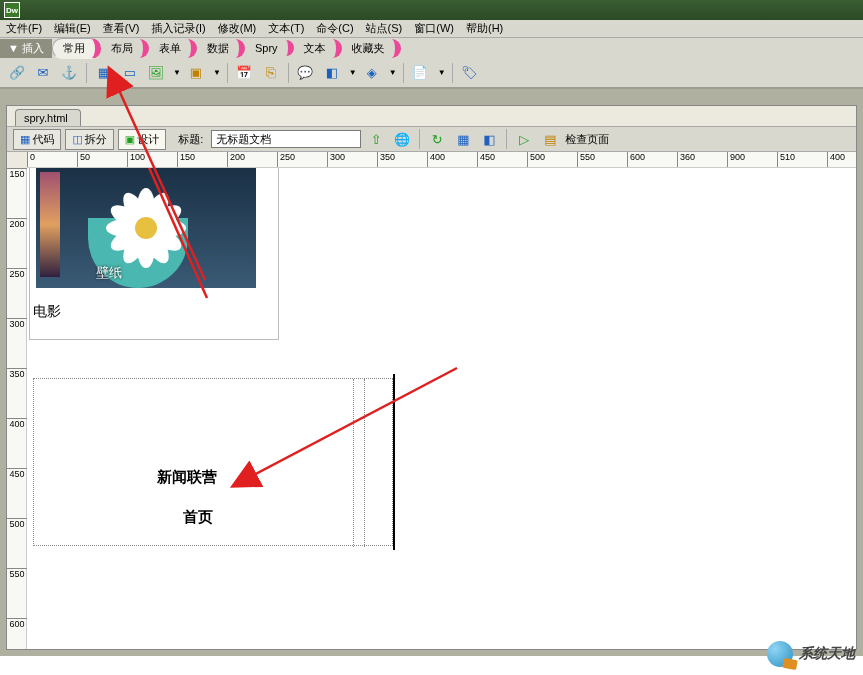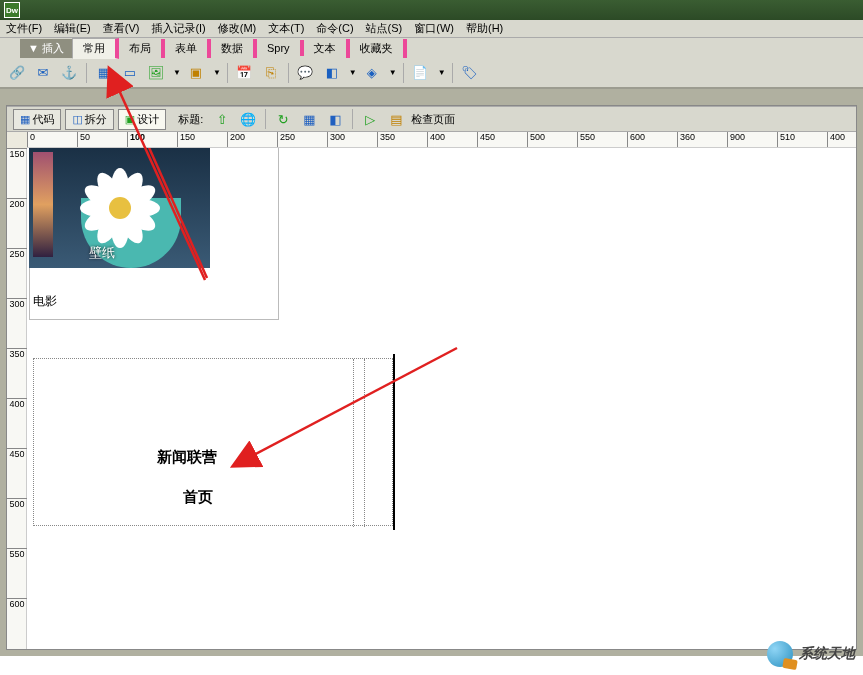--- a/index.html
+++ b/index.html
@@ -2,50 +2,50 @@
 <html><head>
 <meta charset="utf-8">
 <style>
 * { margin: 0; padding: 0; box-sizing: border-box; font-family: "Microsoft YaHei", Tahoma, sans-serif; }
 body { width: 863px; height: 675px; background: #fff; overflow: hidden; position: relative; }
 .titlebar { background: linear-gradient(#3a5d32, #2c4a26); height: 20px; display: flex; align-items: center; padding: 0 4px; color: #fff; font-size: 11px; font-weight: bold; }
 .dw-icon { width: 16px; height: 16px; background: #3b7a2b; border: 1px solid #fff; margin-right: 4px; display: inline-flex; align-items: center; justify-content: center; font-size: 8px; color: #fff; }
 .menubar { background: #d8d8ce; height: 18px; display: flex; align-items: center; font-size: 11px; border-bottom: 1px solid #aaa; }
 .menubar span { padding: 0 6px; cursor: default; }
 .insert-bar { background: #d8d8ce; border-bottom: 1px solid #9c9c90; }
-.insert-tabs { height: 20px; display: flex; align-items: center; font-size: 11px; padding-left: 20px; }
+.insert-tabs { height: 20px; display: flex; align-items: center; font-size: 11px; }
 .insert-label { background: #8f8f80; color: #fff; padding: 2px 8px; display: inline-flex; align-items: center; gap: 4px; }
-.insert-tab { padding: 2px 10px; border-right: 4px solid #ec4899; cursor: default; }
+.insert-tab { padding: 2px 10px; border-right: 6px solid #ec4899; cursor: default; border-radius: 10px; }
 .insert-tab.active { background: #f0f0e8; border-top: 1px solid #aaa; border-left: 1px solid #aaa; border-bottom: 1px solid #f0f0e8; }
 .toolbar-icons { height: 30px; background: #d8d8ce; display: flex; align-items: center; padding: 0 6px; gap: 4px; border-bottom: 1px solid #9c9c90; }
 .tb-icon { width: 22px; height: 22px; border: 1px solid transparent; display: inline-flex; align-items: center; justify-content: center; cursor: pointer; font-size: 13px; }
 .tb-sep { width: 1px; height: 20px; background: #aaa; margin: 0 2px; }
 .doc-area { background: #b0b0a0; padding: 16px 6px 6px 6px; height: 567px; }
 .doc-panel { background: #eceade; border: 1px solid #888; height: 100%; display: flex; flex-direction: column; }
 .doc-tab-row { height: 20px; display: flex; align-items: flex-end; padding-left: 8px; }
 .doc-tab { background: #d8d8ce; border: 1px solid #888; border-bottom: none; padding: 2px 12px 2px 8px; font-size: 11px; border-radius: 4px 4px 0 0; }
 .doc-toolbar { background: #d8d8ce; border-top: 1px solid #aaa; border-bottom: 1px solid #aaa; height: 26px; display: flex; align-items: center; padding: 0 6px; gap: 4px; font-size: 11px; }
 .view-btn { border: 1px solid #888; background: #e8e8e0; padding: 2px 6px; display: inline-flex; align-items: center; gap: 2px; cursor: pointer; }
 .view-btn.active { background: #f8f8f0; }
 .title-label { margin-left: 8px; margin-right: 4px; }
 .title-input { width: 150px; height: 18px; border: 1px solid #7a7a7a; background: #fff; font-size: 11px; padding: 0 4px; }
 .ruler-h { height: 16px; background: #f8f8f4; border-bottom: 1px solid #ccc; position: relative; margin-left: 20px; font-size: 9px; overflow: hidden; }
 .ruler-h .tick { position: absolute; top: 0; height: 16px; border-left: 1px solid #888; padding-left: 2px; }
 .design-wrap { flex: 1; display: flex; overflow: hidden; }
 .ruler-v { width: 20px; background: #f8f8f4; border-right: 1px solid #ccc; position: relative; font-size: 9px; }
 .ruler-v .tick { position: absolute; left: 0; width: 20px; border-top: 1px solid #888; text-align: center; }
 .canvas { flex: 1; background: #fff; position: relative; overflow: hidden; }
-.img-box { position: absolute; left: 2px; top: 0; width: 181px; height: 120px; background: linear-gradient(#1a3045, #3a5a75); display: flex; align-items: center; justify-content: center; }
+.img-box { position: absolute; left: 9px; top: 0; width: 220px; height: 120px; background: linear-gradient(#1a3045, #3a5a75); display: flex; align-items: center; justify-content: center; }
 .flower { width: 80px; height: 80px; position: relative; }
 .flower .petal { position: absolute; width: 18px; height: 40px; background: #fff; border-radius: 50% 50% 50% 50%; left: 31px; top: 0; transform-origin: 50% 100%; }
 .flower .center { position: absolute; width: 22px; height: 22px; background: #e8c040; border-radius: 50%; left: 29px; top: 29px; }
 .cup { position: absolute; width: 100px; height: 70px; background: #4ab8b0; border-radius: 0 0 50px 50px; left: 52px; top: 50px; }
 .wallpaper-label { position: absolute; left: 60px; bottom: 6px; color: #fff; font-size: 13px; text-shadow: 0 0 3px #000; }
 .sunset { position: absolute; left: 4px; top: 4px; width: 20px; height: 105px; background: linear-gradient(#a05070, #e0a060, #302040); }
-.movie-label { position: absolute; left: 6px; top: 145px; font-size: 12px; }
+.movie-label { position: absolute; left: 6px; top: 135px; font-size: 14px; }
 .box-border { position: absolute; left: 2px; top: -3px; width: 250px; height: 175px; border: 1px solid #bbb; }
 .dotted-box { position: absolute; left: 6px; top: 210px; width: 360px; height: 168px; border: 1px dotted #888; }
 .dotted-inner1 { position: absolute; left: 0; top: 0; width: 320px; height: 168px; border-right: 1px dotted #888; }
 .dotted-inner2 { position: absolute; left: 330px; top: 0; width: 20px; height: 168px; border-left: 1px dotted #888; }
 .solid-line { position: absolute; left: 366px; top: 206px; width: 2px; height: 176px; background: #000; }
 .news-text { position: absolute; left: 130px; top: 300px; font-size: 15px; font-weight: bold; }
 .home-text { position: absolute; left: 156px; top: 340px; font-size: 15px; font-weight: bold; }
 .arrow { position: absolute; pointer-events: none; }
 .drop-arrow { font-size: 8px; margin-left: 2px; }
 .watermark { position: absolute; right: 8px; bottom: 8px; display: flex; align-items: center; gap: 6px; font-size: 14px; font-weight: bold; font-style: italic; color: #444; }
@@ -106,50 +106,54 @@
     <span class="tb-sep"></span>
     <span class="tb-icon" style="color:#20a020">📄</span>
       <span class="drop-arrow">▼</span>
     <span class="tb-sep"></span>
     <span class="tb-icon" style="color:#1a60c0">🏷</span>
   </div>
 </div>
 
 <div class="doc-area">
   <div class="doc-panel">
+    <div class="doc-tab-row">
+      <span class="doc-tab">spry.html</span>
+    </div>
     <div class="doc-toolbar">
       <span class="view-btn">
           <span style="color:#2060c0">▦</span>
           <span>代码</span>
         </span>
       <span class="view-btn">
           <span style="color:#2060c0">◫</span>
           <span>拆分</span>
         </span>
       <span class="view-btn active">
           <span style="color:#20a020">▣</span>
           <span>设计</span>
         </span>
       <span class="title-label">标题:</span>
+      <input class="title-input" value="无标题文档" style="">
       <span class="tb-icon" style="color:#20a020">⇧</span>
       <span class="tb-icon" style="color:#2060c0">🌐</span>
       <span class="tb-sep"></span>
       <span class="tb-icon" style="color:#20a020">↻</span>
       <span class="tb-icon" style="color:#2060c0">▦</span>
       <span class="tb-icon" style="color:#2060c0">◧</span>
       <span class="tb-sep"></span>
       <span class="tb-icon" style="color:#20a020">▷</span>
       <span class="tb-icon" style="color:#c08000">▤</span>
       <span>检查页面</span>
     </div>
 
     <div class="ruler-h" id="ruler-h">
         <div class="tick" style="left: 0px;">0</div>
         <div class="tick" style="left: 50px;">50</div>
-        <div class="tick" style="left: 100px; font-weight: bold;">100</div>
+        <div class="tick" style="left: 100px;">100</div>
         <div class="tick" style="left: 150px;">150</div>
         <div class="tick" style="left: 200px;">200</div>
         <div class="tick" style="left: 250px;">250</div>
         <div class="tick" style="left: 300px;">300</div>
         <div class="tick" style="left: 350px;">350</div>
         <div class="tick" style="left: 400px;">400</div>
         <div class="tick" style="left: 450px;">450</div>
         <div class="tick" style="left: 500px;">500</div>
         <div class="tick" style="left: 550px;">550</div>
         <div class="tick" style="left: 600px;">600</div>

